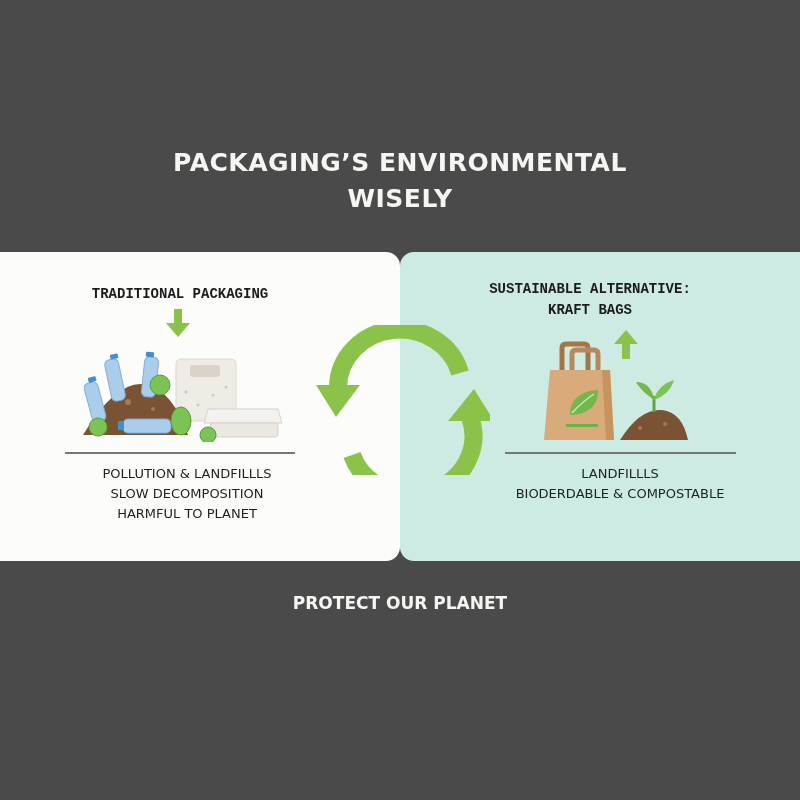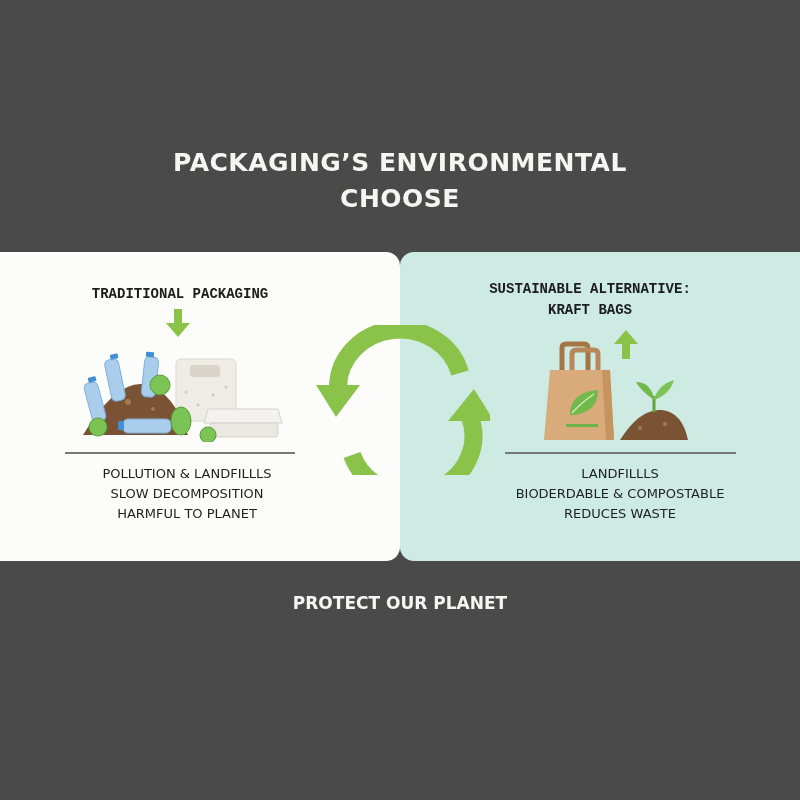--- a/index.html
+++ b/index.html
@@ -57,21 +57,21 @@
       text-align: center; color: #f5f5f2;
       font-weight: bold; font-size: 17px; line-height: 27px;
     }
     .footer span { display: block; }
   </style>
 </head>
 <body>
 
 <div class="title">
   <span>PACKAGING’S ENVIRONMENTAL</span>
-  <span>CHOOSE</span>
+  <span>WISELY</span>
 </div>
 
 <div class="panel panel-left">
   <div class="panel-heading">
     <span>TRADITIONAL PACKAGING</span>
   </div>
 
   <svg class="illus" style="left:166px; top:57px;" width="24" height="30" viewBox="0 0 24 30">
     <rect x="8" y="0" width="8" height="16" fill="#8bc34a"></rect>
     <polygon points="0,14 24,14 12,28" fill="#8bc34a"></polygon>
@@ -153,21 +153,20 @@
     <path d="M114 72 L114 56" stroke="#5ea43a" stroke-width="3"></path>
     <path d="M114 60 Q100 50 96 42 Q110 42 114 58 Z" fill="#72b84a"></path>
     <path d="M114 58 Q120 44 134 40 Q130 54 114 60 Z" fill="#7cc356"></path>
   </svg>
 
   <div class="divider"></div>
 
   <div class="points">
     <span>LANDFILLLS</span>
     <span>BIODERDABLE &amp; COMPOSTABLE</span>
-    <span>REDUCES WASTE</span>
   </div>
 </div>
 
 <svg class="cycle" viewBox="0 0 180 150">
 
   <path d="M150 48 A62 58 0 0 0 28 62" fill="none" stroke="#8bc34a" stroke-width="18"></path>
   <polygon points="6,60 50,60 26,92" fill="#8bc34a"></polygon>
 
   <path d="M42 130 A62 58 0 0 0 160 92" fill="none" stroke="#8bc34a" stroke-width="18"></path>
   <polygon points="138,96 184,96 164,64" fill="#8bc34a"></polygon>

